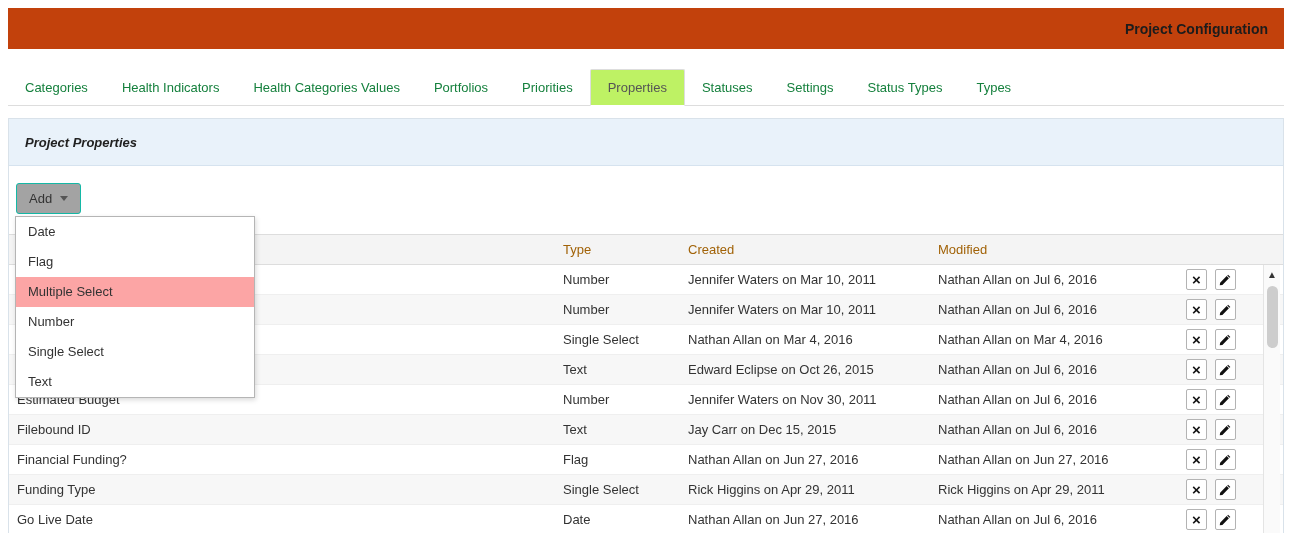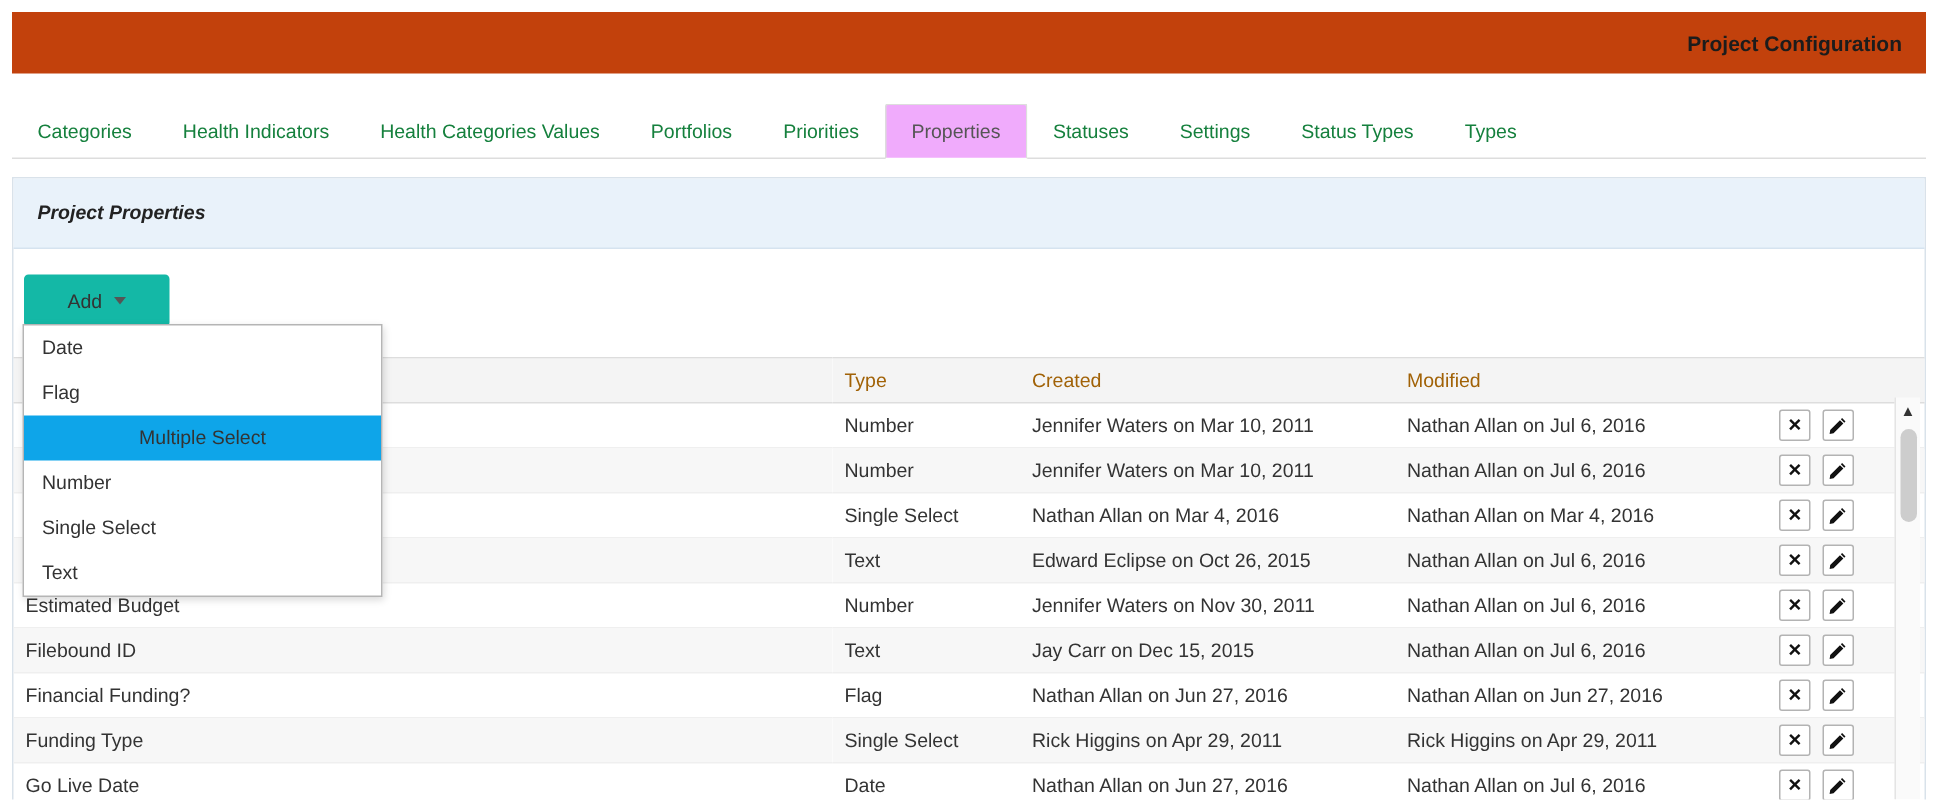--- a/index.html
+++ b/index.html
@@ -19,37 +19,37 @@
   
   .tabs {
     display: flex; margin: 20px 8px 0 8px; border-bottom: 1px solid #ddd;
     align-items: flex-end;
   }
   .tab {
     padding: 10px 17px; font-size: 13px; color: #15803d; cursor: pointer;
     white-space: nowrap;
   }
   .tab.active {
-    background: #f0abfc; color: #555; border: 1px solid #ddd;
+    background: #bef264; color: #555; border: 1px solid #ddd;
     border-bottom: 1px solid #fff; margin-bottom: -1px; border-radius: 2px 2px 0 0;
   }
 
   
   .panel { margin: 12px 8px 0 8px; border: 1px solid #d9e2ea; background: #fff; min-height: 420px; }
   .panel-header {
     background: #e9f2fa; border-bottom: 1px solid #d6e3ef; padding: 14px 16px;
   }
   .panel-header .panel-title { font-size: 13px; font-weight: bold; color: #222; font-style: italic; }
   .panel-body { position: relative; padding-top: 17px; }
 
   
   .add-button {
     margin-left: 7px; display: inline-flex; align-items: center; gap: 8px;
-    background: #14b8a6; border: 3px solid #14b8a6; border-radius: 3px;
-    padding: 7px 26px; font-size: 13px; color: #333; cursor: pointer;
+    background: #a3a3a3; border: 1px solid #14b8a6; border-radius: 3px;
+    padding: 7px 12px; font-size: 13px; color: #333; cursor: pointer;
     font-family: "Liberation Sans", sans-serif;
   }
   .caret-down {
     width: 0; height: 0; border-left: 4px solid transparent;
     border-right: 4px solid transparent; border-top: 5px solid #555;
     display: inline-block;
   }
 
   
   .props-table {
@@ -81,21 +81,21 @@
 
   
   .add-menu {
     position: absolute; left: 15px; top: 216px; width: 240px; background: #fff;
     border: 1px solid #b5b5b5; box-shadow: 1px 2px 5px rgba(0,0,0,0.15); z-index: 20;
   }
   .menu-item {
     height: 30px; line-height: 30px; padding: 0 12px; font-size: 13px; color: #333;
     cursor: pointer; white-space: nowrap;
   }
-  .menu-item.highlighted { background: #0ea5e9; text-align: center; }
+  .menu-item.highlighted { background: #fca5a5; }
 
   
   .scrollbar {
     position: absolute; right: 12px; top: 265px; bottom: 0; width: 17px;
     background: #fafafa; border-left: 1px solid #e4e4e4; z-index: 10;
   }
   .scroll-arrow-up {
     height: 18px; display: flex; align-items: center; justify-content: center;
     font-size: 10px; color: #333; cursor: pointer;
   }

